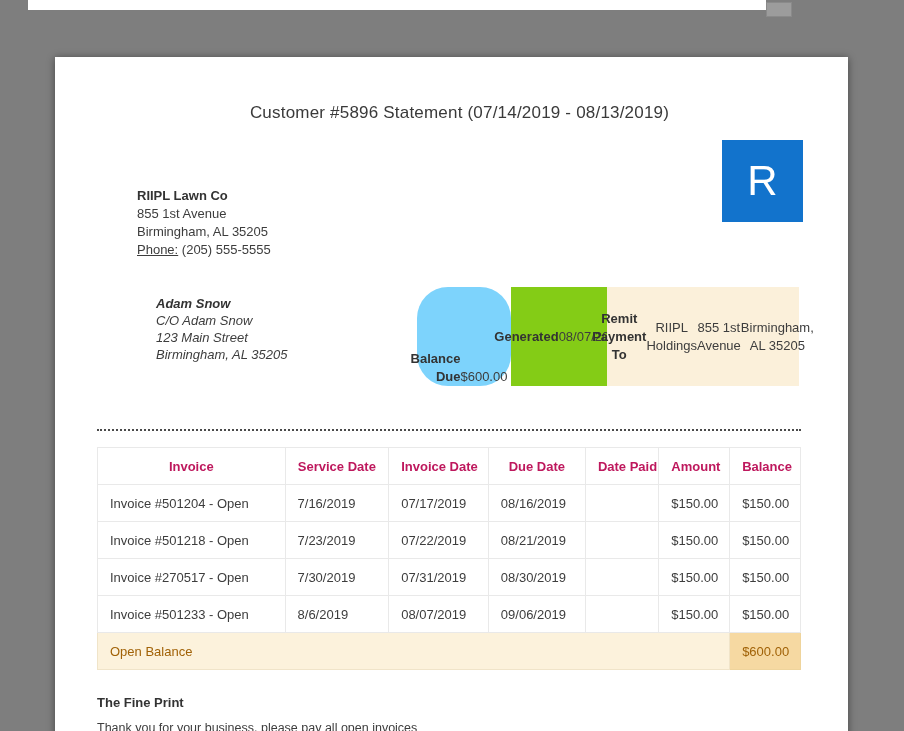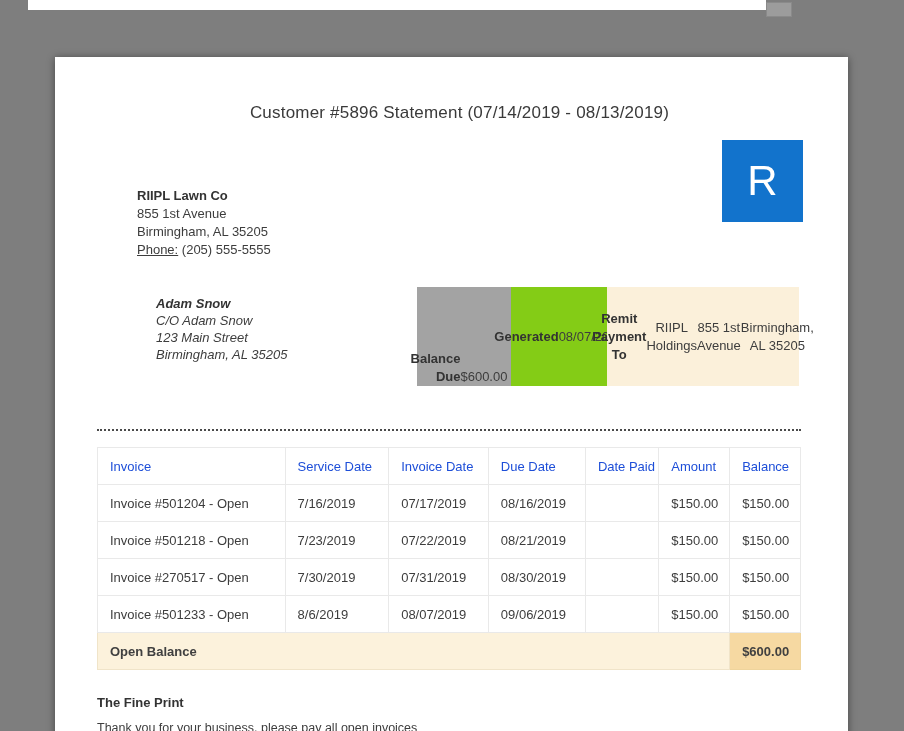--- a/index.html
+++ b/index.html
@@ -67,22 +67,22 @@
     width: 384px; height: 99px;
     display: flex;
   }
   .summary-cell {
     box-sizing: border-box;
     display: flex; justify-content: center;
     font-size: 13px; color: #3d3d3d; line-height: 18px;
   }
   .summary-label { font-weight: bold; color: #333; }
   .cell-balance-due {
-    width: 94px; background: #a3a3a3;
-    align-items: flex-end; padding-right: 10px; text-align: right;
+    width: 94px; background: #7dd3fc;
+    align-items: flex-end; padding-right: 10px; text-align: right; border-radius: 31px;
   }
   .cell-generated {
     width: 96px; background: #84cc16;
     align-items: center; text-align: center;
   }
   .cell-remit {
     width: 192px; background: #fbf0da;
     align-items: center; text-align: center;
   }
 
@@ -98,23 +98,23 @@
     border-collapse: collapse; table-layout: fixed;
     font-size: 13px; color: #3d3d3d;
   }
   .invoice-table th, .invoice-table td {
     border: 1px solid #e9e9e9;
     height: 36px; padding: 0 12px;
     text-align: left; vertical-align: middle;
     white-space: nowrap; overflow: hidden;
     box-sizing: content-box;
   }
-  .invoice-table th { font-weight: normal; color: #1d4ed8; }
+  .invoice-table th { font-weight: bold; color: #be185d; text-align: center; }
   .invoice-table tfoot td {
-    background: #fcf2dc; font-weight: bold; color: #404040;
+    background: #fcf2dc; font-weight: normal; color: #a16207;
     border-color: #f0e4c9;
   }
   .invoice-table tfoot td.footer-value {
     background: #f6d9a2; border-color: #efd49c;
   }
 
   .fine-print-heading {
     position: absolute; left: 42px; top: 638px;
     font-size: 13px; font-weight: bold; color: #333;
   }

